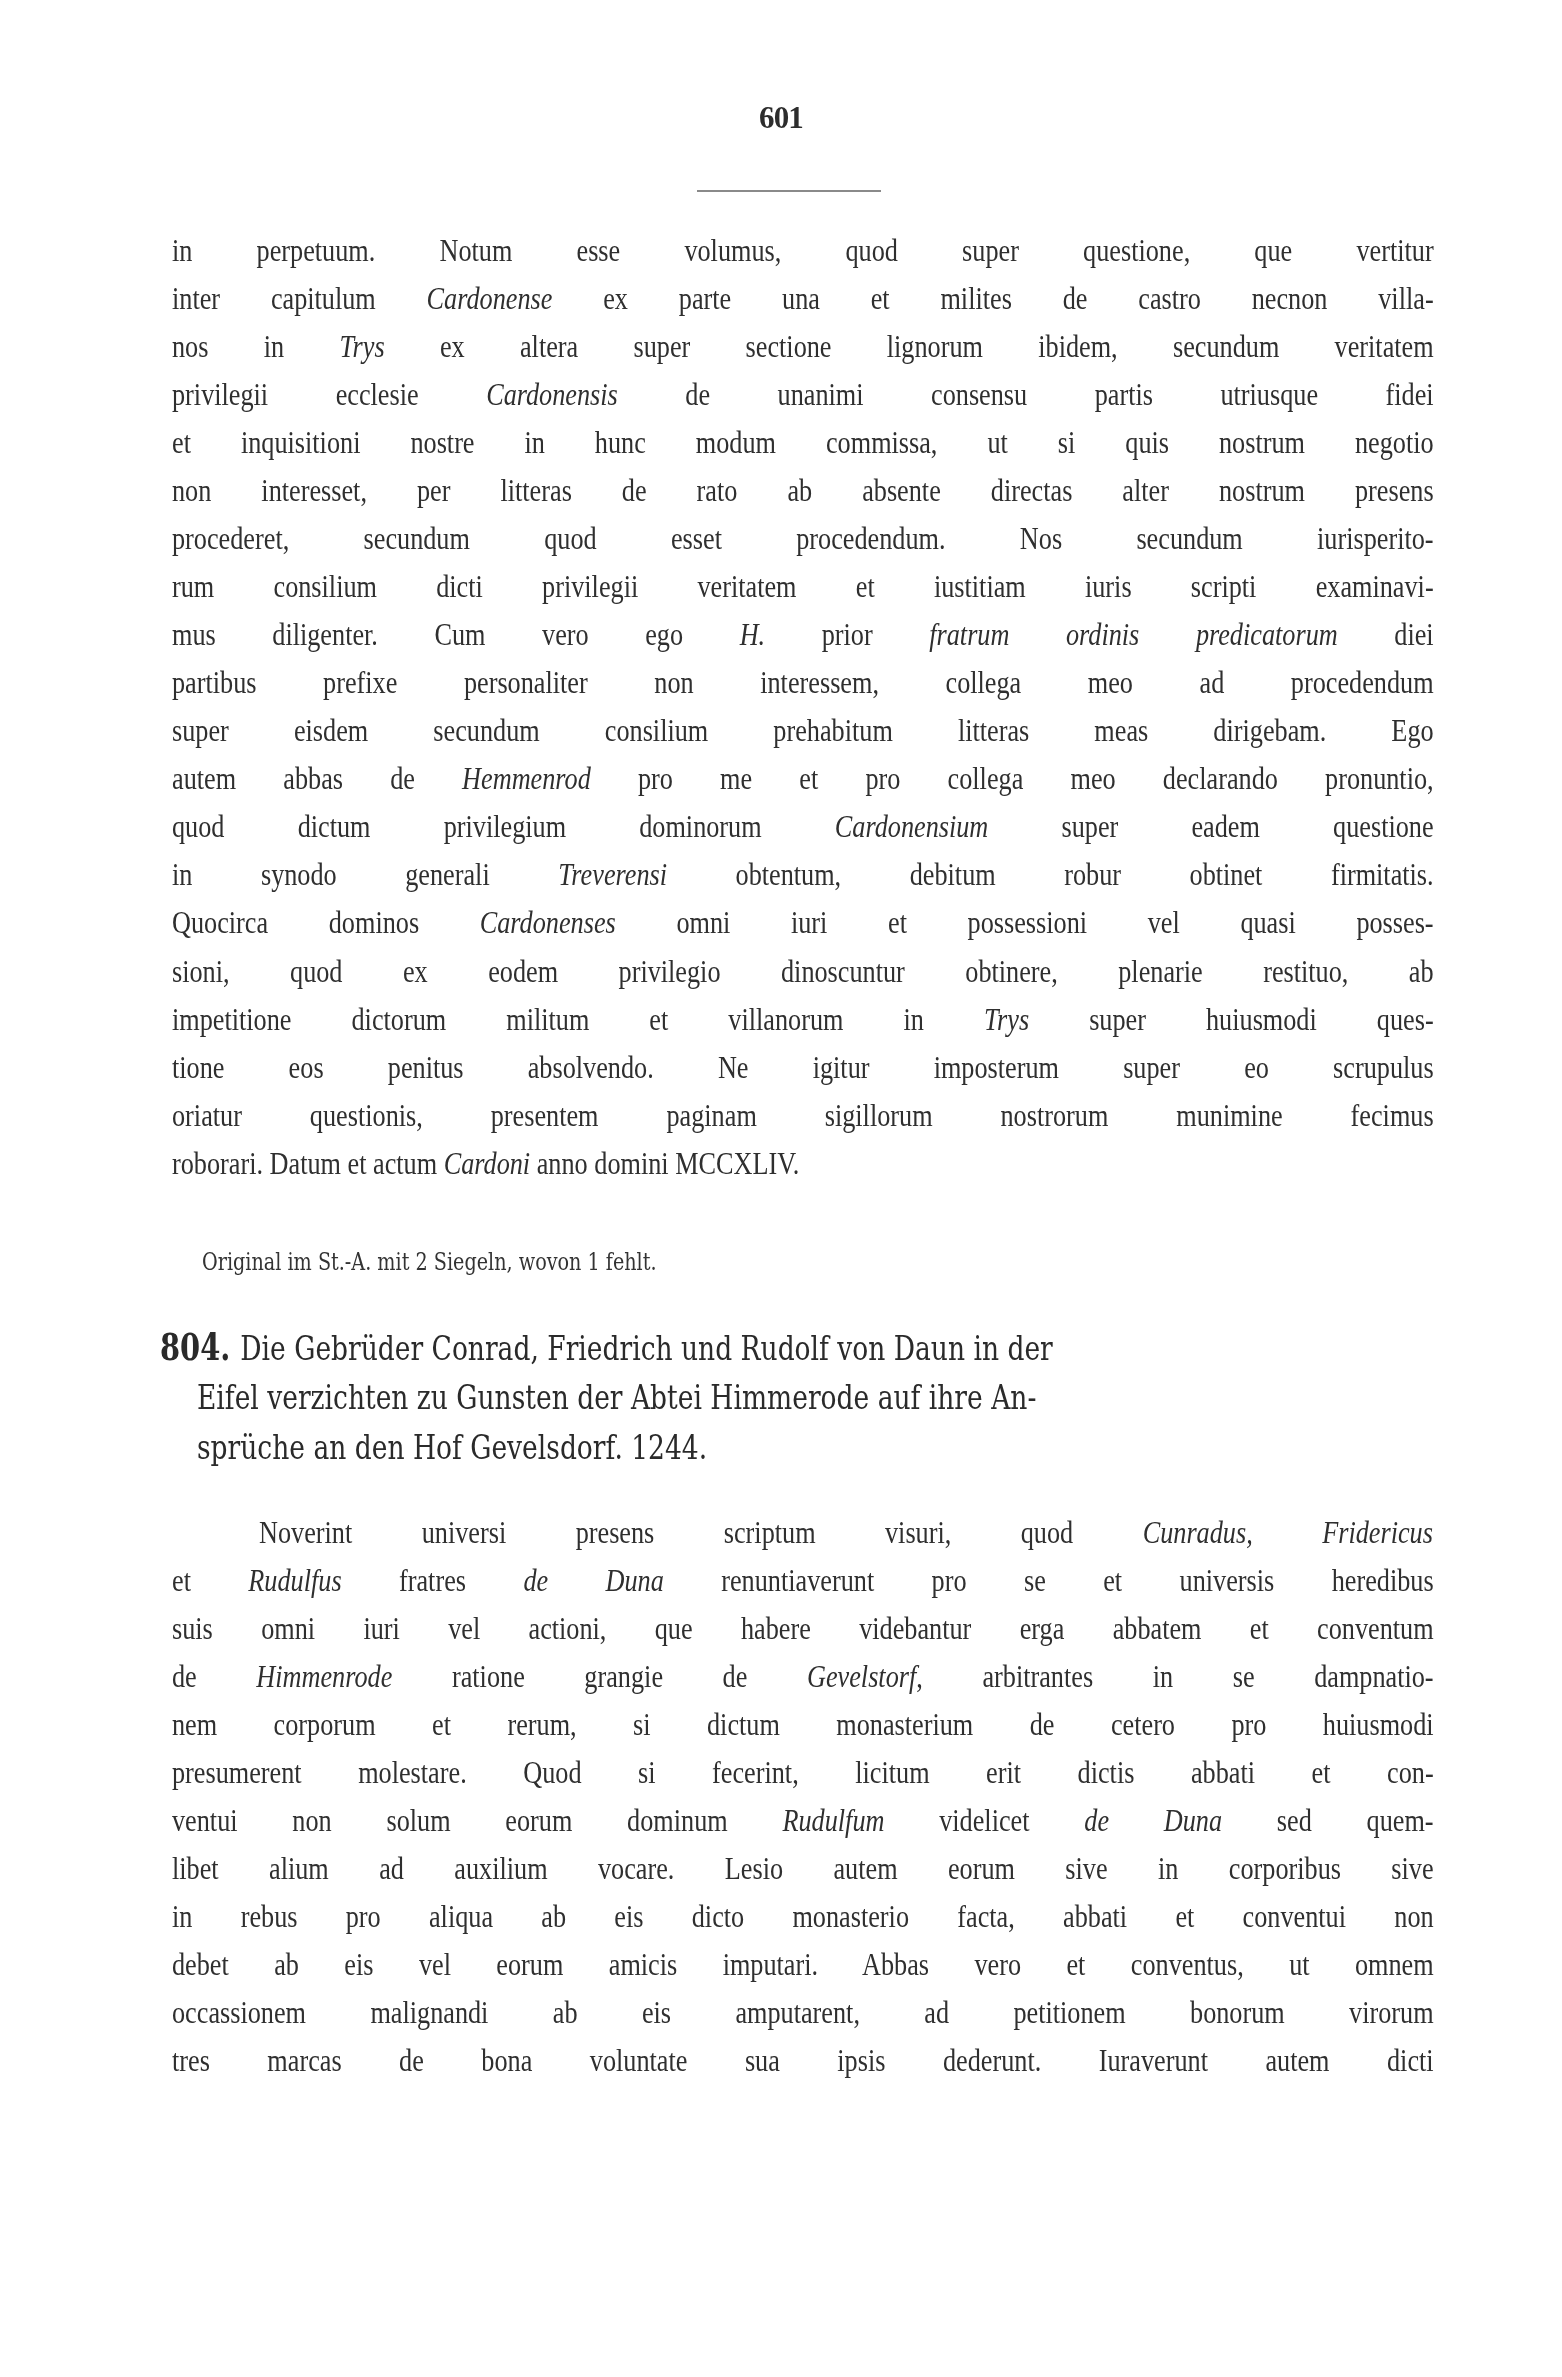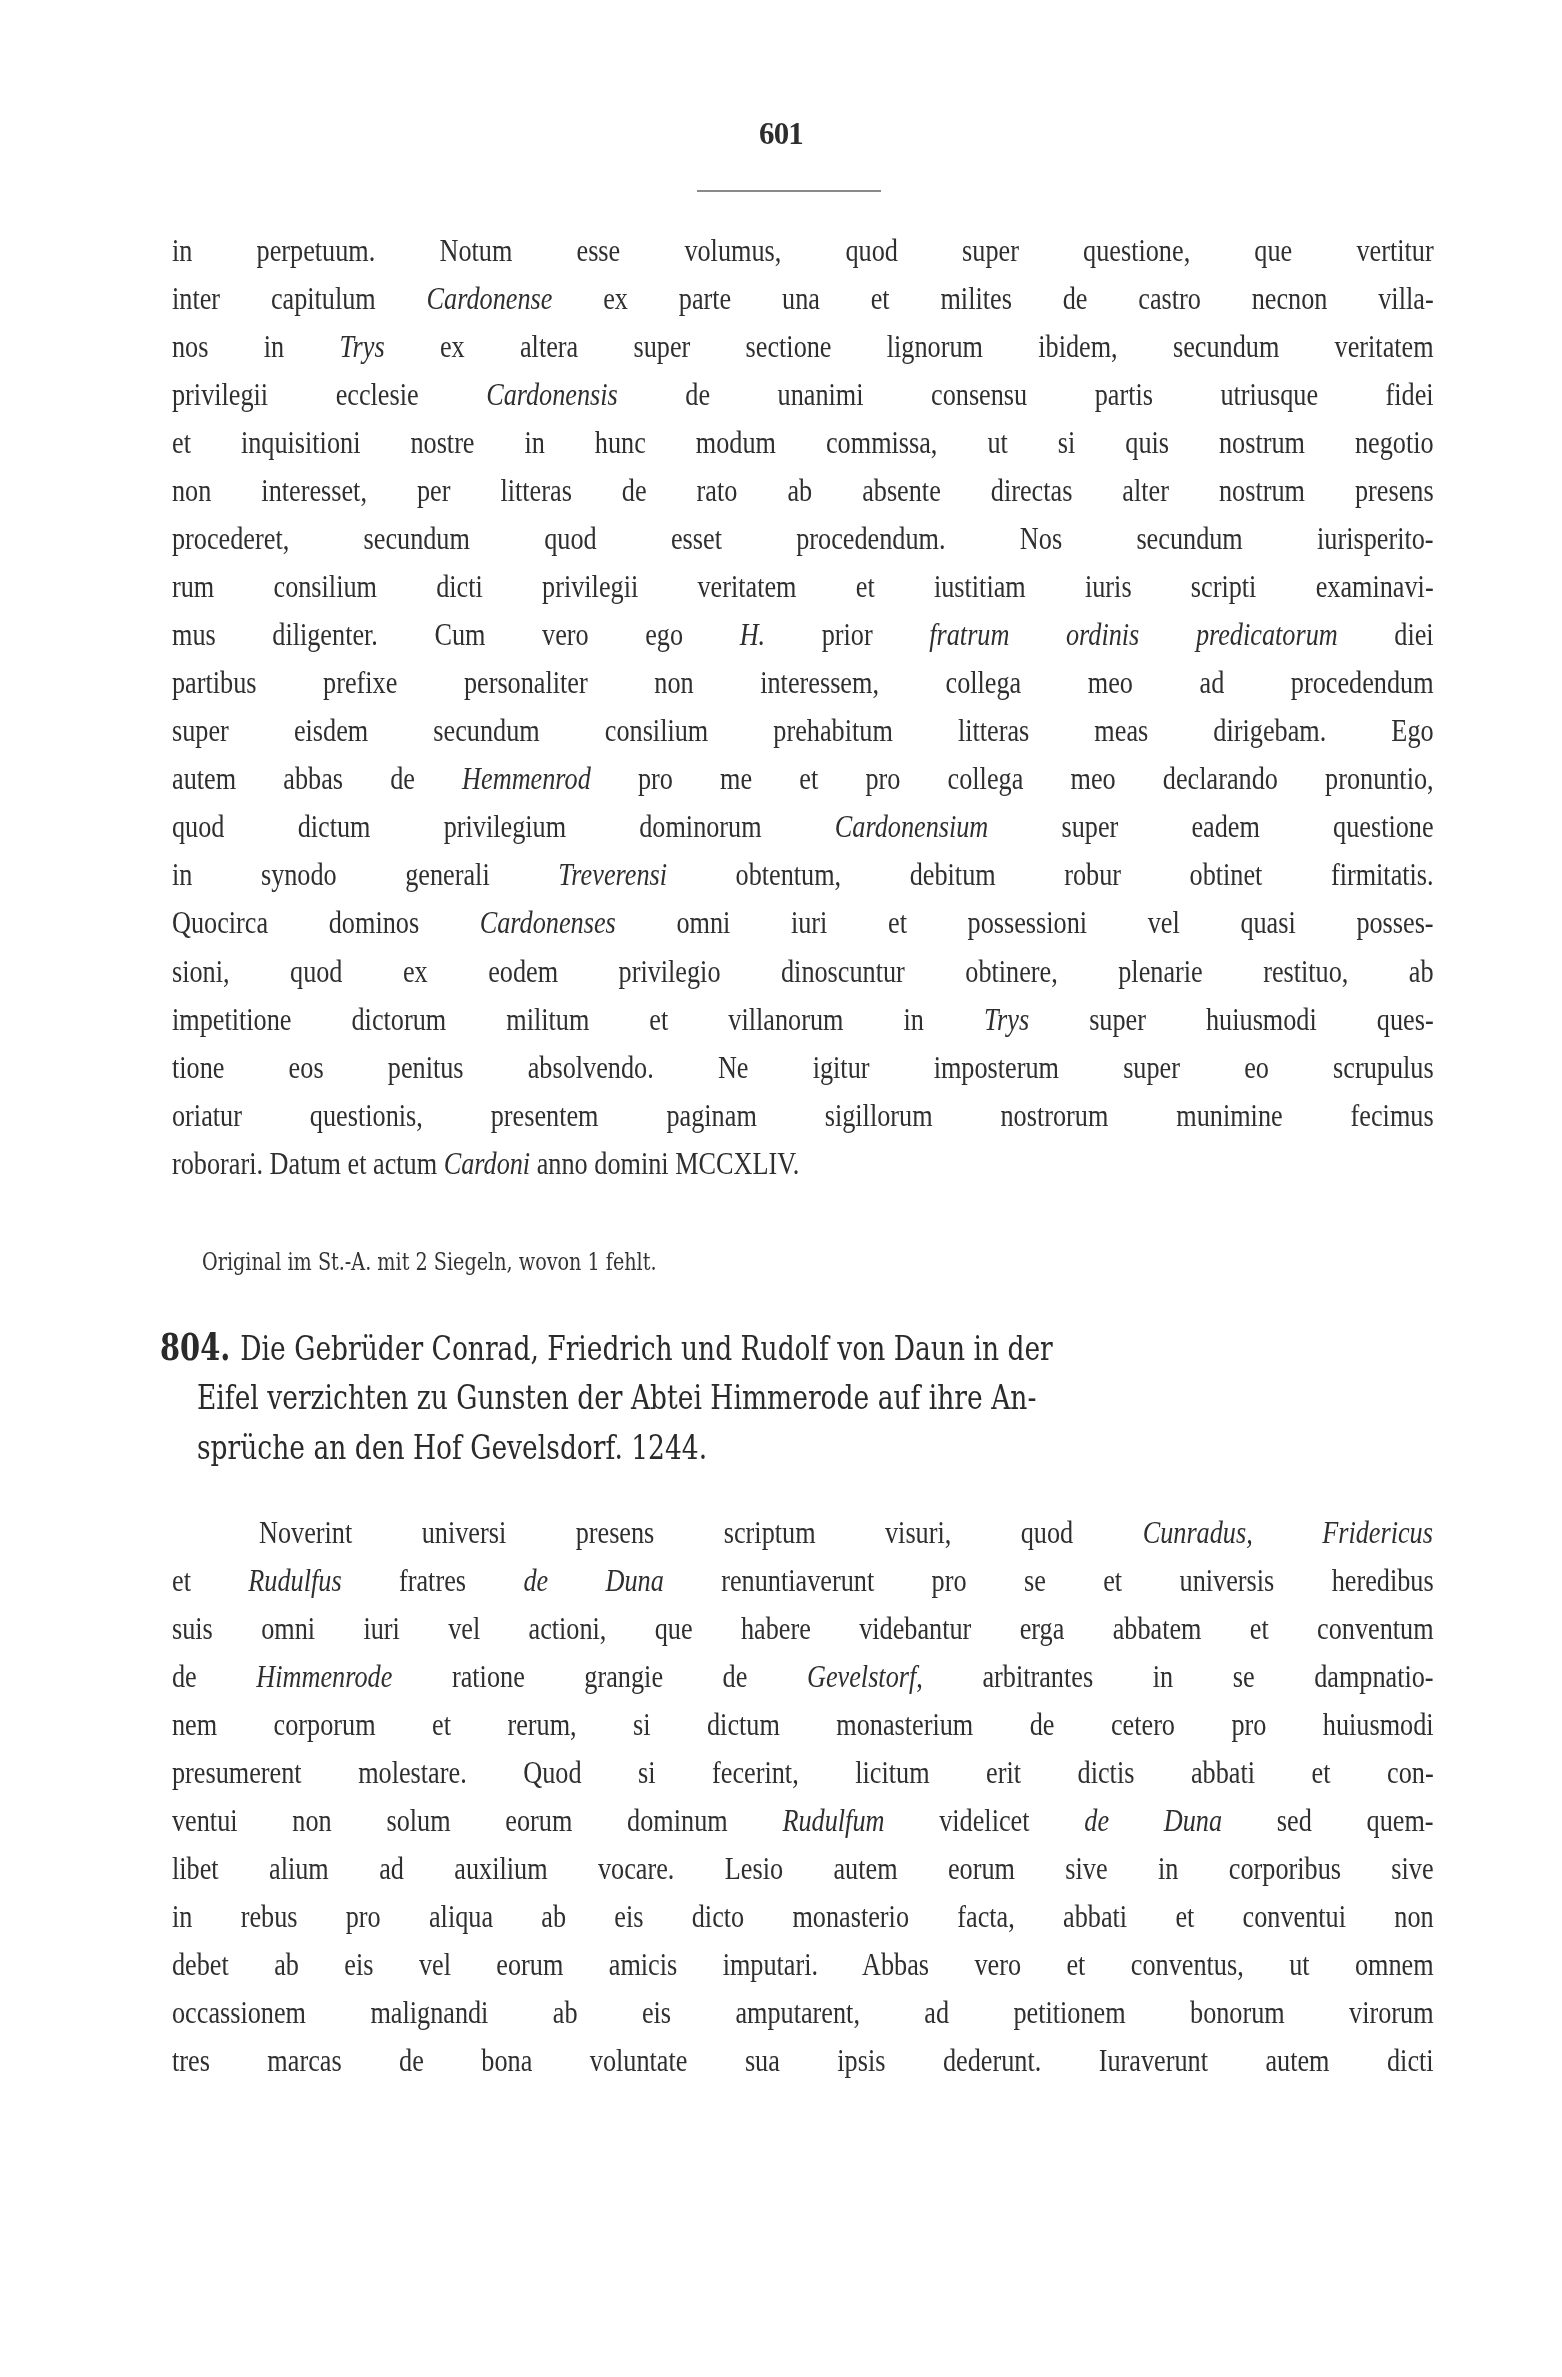--- a/index.html
+++ b/index.html
@@ -1,18 +1,18 @@
 <!DOCTYPE html>
 <html style="font-size:12.5px"><head>
 <meta charset="utf-8">
 <style>
   html, body { margin: 0; padding: 0; background: #ffffff; }
   body { width: 1562px; height: 2377px; position: relative; overflow: hidden;
          font-family: "DejaVu Serif", "Liberation Serif", serif; color: #2a2a2a; }
-  .page-header { position: absolute; left: 0; top: 116px; width: 1562px; text-align: center; }
+  .page-header { position: absolute; left: 0; top: 100px; width: 1562px; text-align: center; }
   .page-number { font-size: 31px; font-weight: bold; letter-spacing: -0.8px; color: #2d2d2d; font-family: "Liberation Serif", serif; }
   .header-rule { position: absolute; left: 697px; top: 190px; width: 184px; height: 1.6px; background: #8a8a8a; }
   .block { position: absolute; left: 172px; width: 1261px; }
   .line { position: absolute; left: 0; width: 1261px; height: 48px; font-size: 30.5px; line-height: 48px;
           white-space: nowrap; text-align: justify; text-align-last: justify; font-family: "Liberation Serif", serif;
           transform-origin: left center; transform: scaleX(0.86); width: 1467px; color: #2f2f2f; }
   .line.last { text-align-last: left; }
   .line i { font-style: italic; }
   .note { position: absolute; left: 202px; top: 1248px; font-size: 23.4px; font-family: "DejaVu Serif", serif; color: #333; transform-origin:left center; transform: scaleX(0.82);}
   .heading { position: absolute; left: 160px; width: 1281px; font-size: 34px; line-height: 50px; white-space: nowrap;

